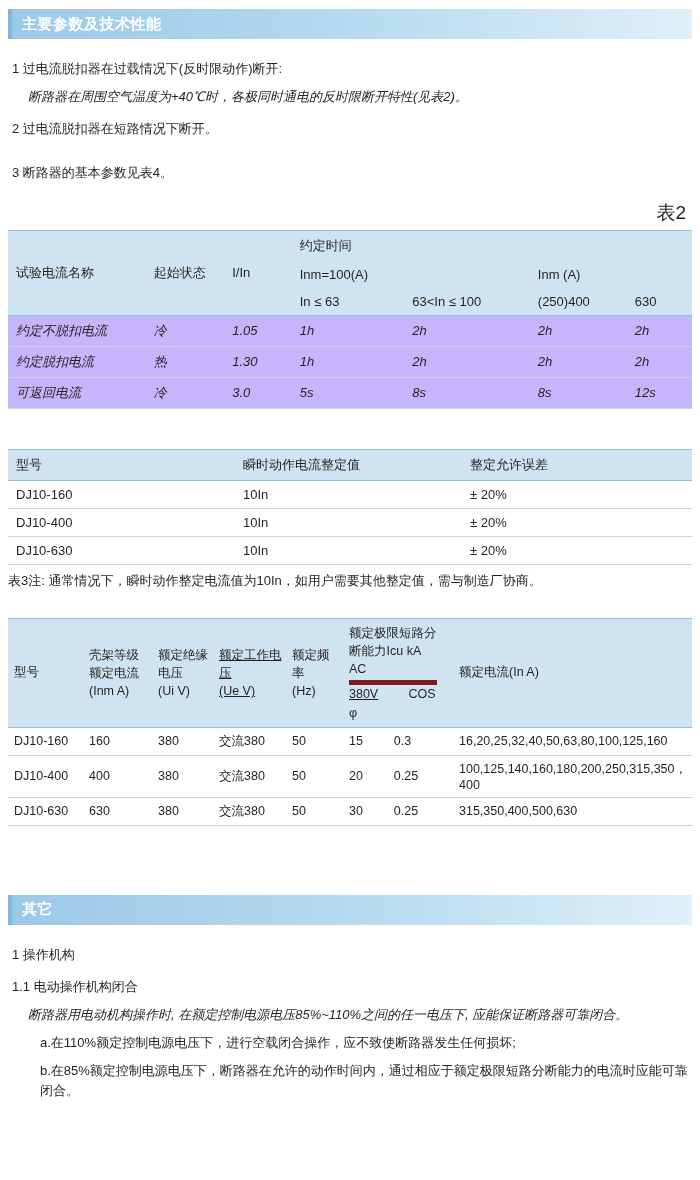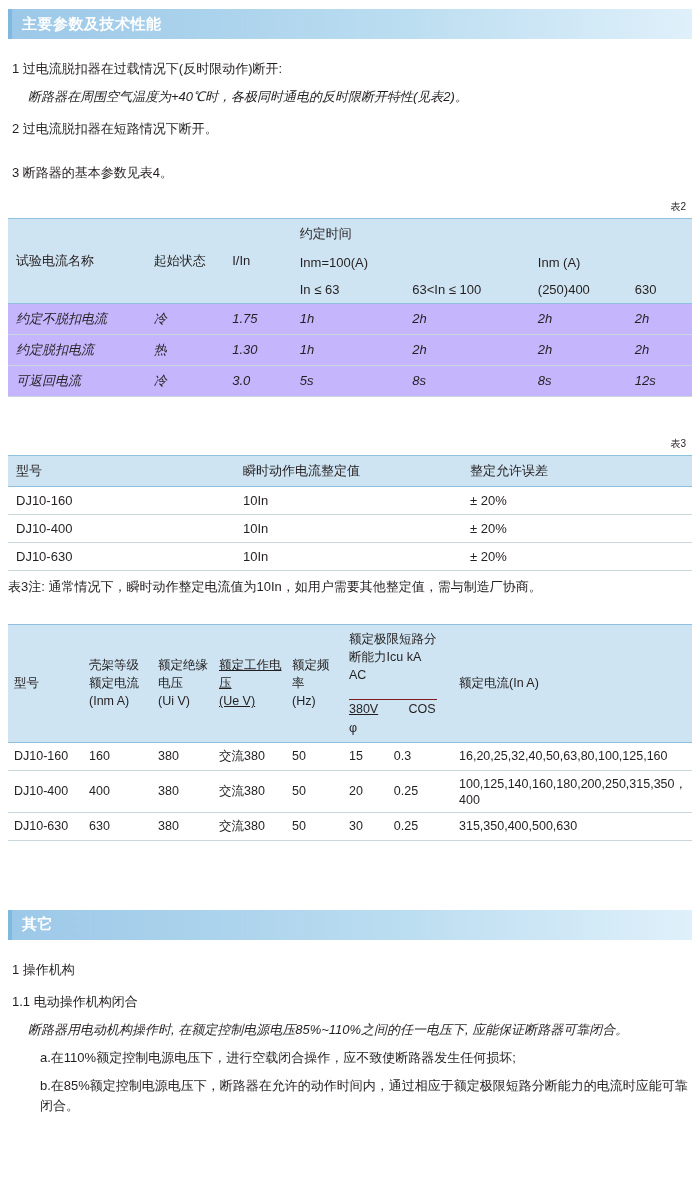--- a/index.html
+++ b/index.html
@@ -56,21 +56,21 @@
   .gap-8 { height: 8px; }
   .gap-12 { height: 12px; }
   .gap-16 { height: 16px; }
   .gap-20 { height: 20px; }
   .gap-28 { height: 28px; }
   .gap-40 { height: 40px; }
 
   .table-caption {
     text-align: right;
     padding-right: 14px;
-    font-size: 10px;
+    font-size: 19px;
     margin-bottom: 4px;
   }
 
   
   table {
     border-collapse: collapse;
     width: 684px;
     margin: 0 8px;
     font-size: 13px;
   }
@@ -115,24 +115,24 @@
   #table4 .c-shell { width: 60px; }
   #table4 .c-ins { width: 52px; }
   #table4 .c-work { width: 64px; text-decoration: underline; }
   #table4 .c-freq { width: 48px; }
   #table4 .c-rated { width: 230px; }
   .multiline { line-height: 1.45; }
   .icu-group-label {
     padding-bottom: 2px;
   }
   .ac-label {
-    border-bottom: 1px solid #7f1d1d;
+    border-bottom: 5px solid #7f1d1d;
     display: inline-block;
     width: 92%;
-    padding-bottom: 15px;
+    padding-bottom: 2px;
   }
 </style>
 </head>
 <body>
 
 <div class="page">
 
   <div class="section-bar">
     <div class="accent"></div>
     <div class="title">主要参数及技术性能</div>
@@ -181,21 +181,21 @@
       <tr class="hdr-block rule-bot">
         <td class="c-a rule-bot"><span>In ≤ 63</span></td>
         <td class="c-b rule-bot"><span>63&lt;In ≤ 100</span></td>
         <td class="c-c rule-bot"><span>(250)400</span></td>
         <td class="c-d rule-bot"><span>630</span></td>
       </tr>
 
       <tr class="body-row row-line">
         <td><span>约定不脱扣电流</span></td>
         <td><span>冷</span></td>
-        <td><span>1.75</span></td>
+        <td><span>1.05</span></td>
         <td><span>1h</span></td>
         <td><span>2h</span></td>
         <td><span>2h</span></td>
         <td><span>2h</span></td>
       </tr>
       <tr class="body-row row-line">
         <td><span>约定脱扣电流</span></td>
         <td><span>热</span></td>
         <td><span>1.30</span></td>
         <td><span>1h</span></td>
@@ -210,21 +210,20 @@
         <td><span>5s</span></td>
         <td><span>8s</span></td>
         <td><span>8s</span></td>
         <td><span>12s</span></td>
       </tr>
     </tbody>
   </table>
 
   <div class="gap-40"></div>
 
-  <div class="table-caption">表3</div>
 
   <table id="table3">
     <tbody>
       <tr class="hdr-block rule-top rule-bot">
         <td class="c1"><span>型号</span></td>
         <td class="c2"><span>瞬时动作电流整定值</span></td>
         <td><span>整定允许误差</span></td>
       </tr>
       <tr class="row-line">
         <td><span>DJ10-160</span></td>

